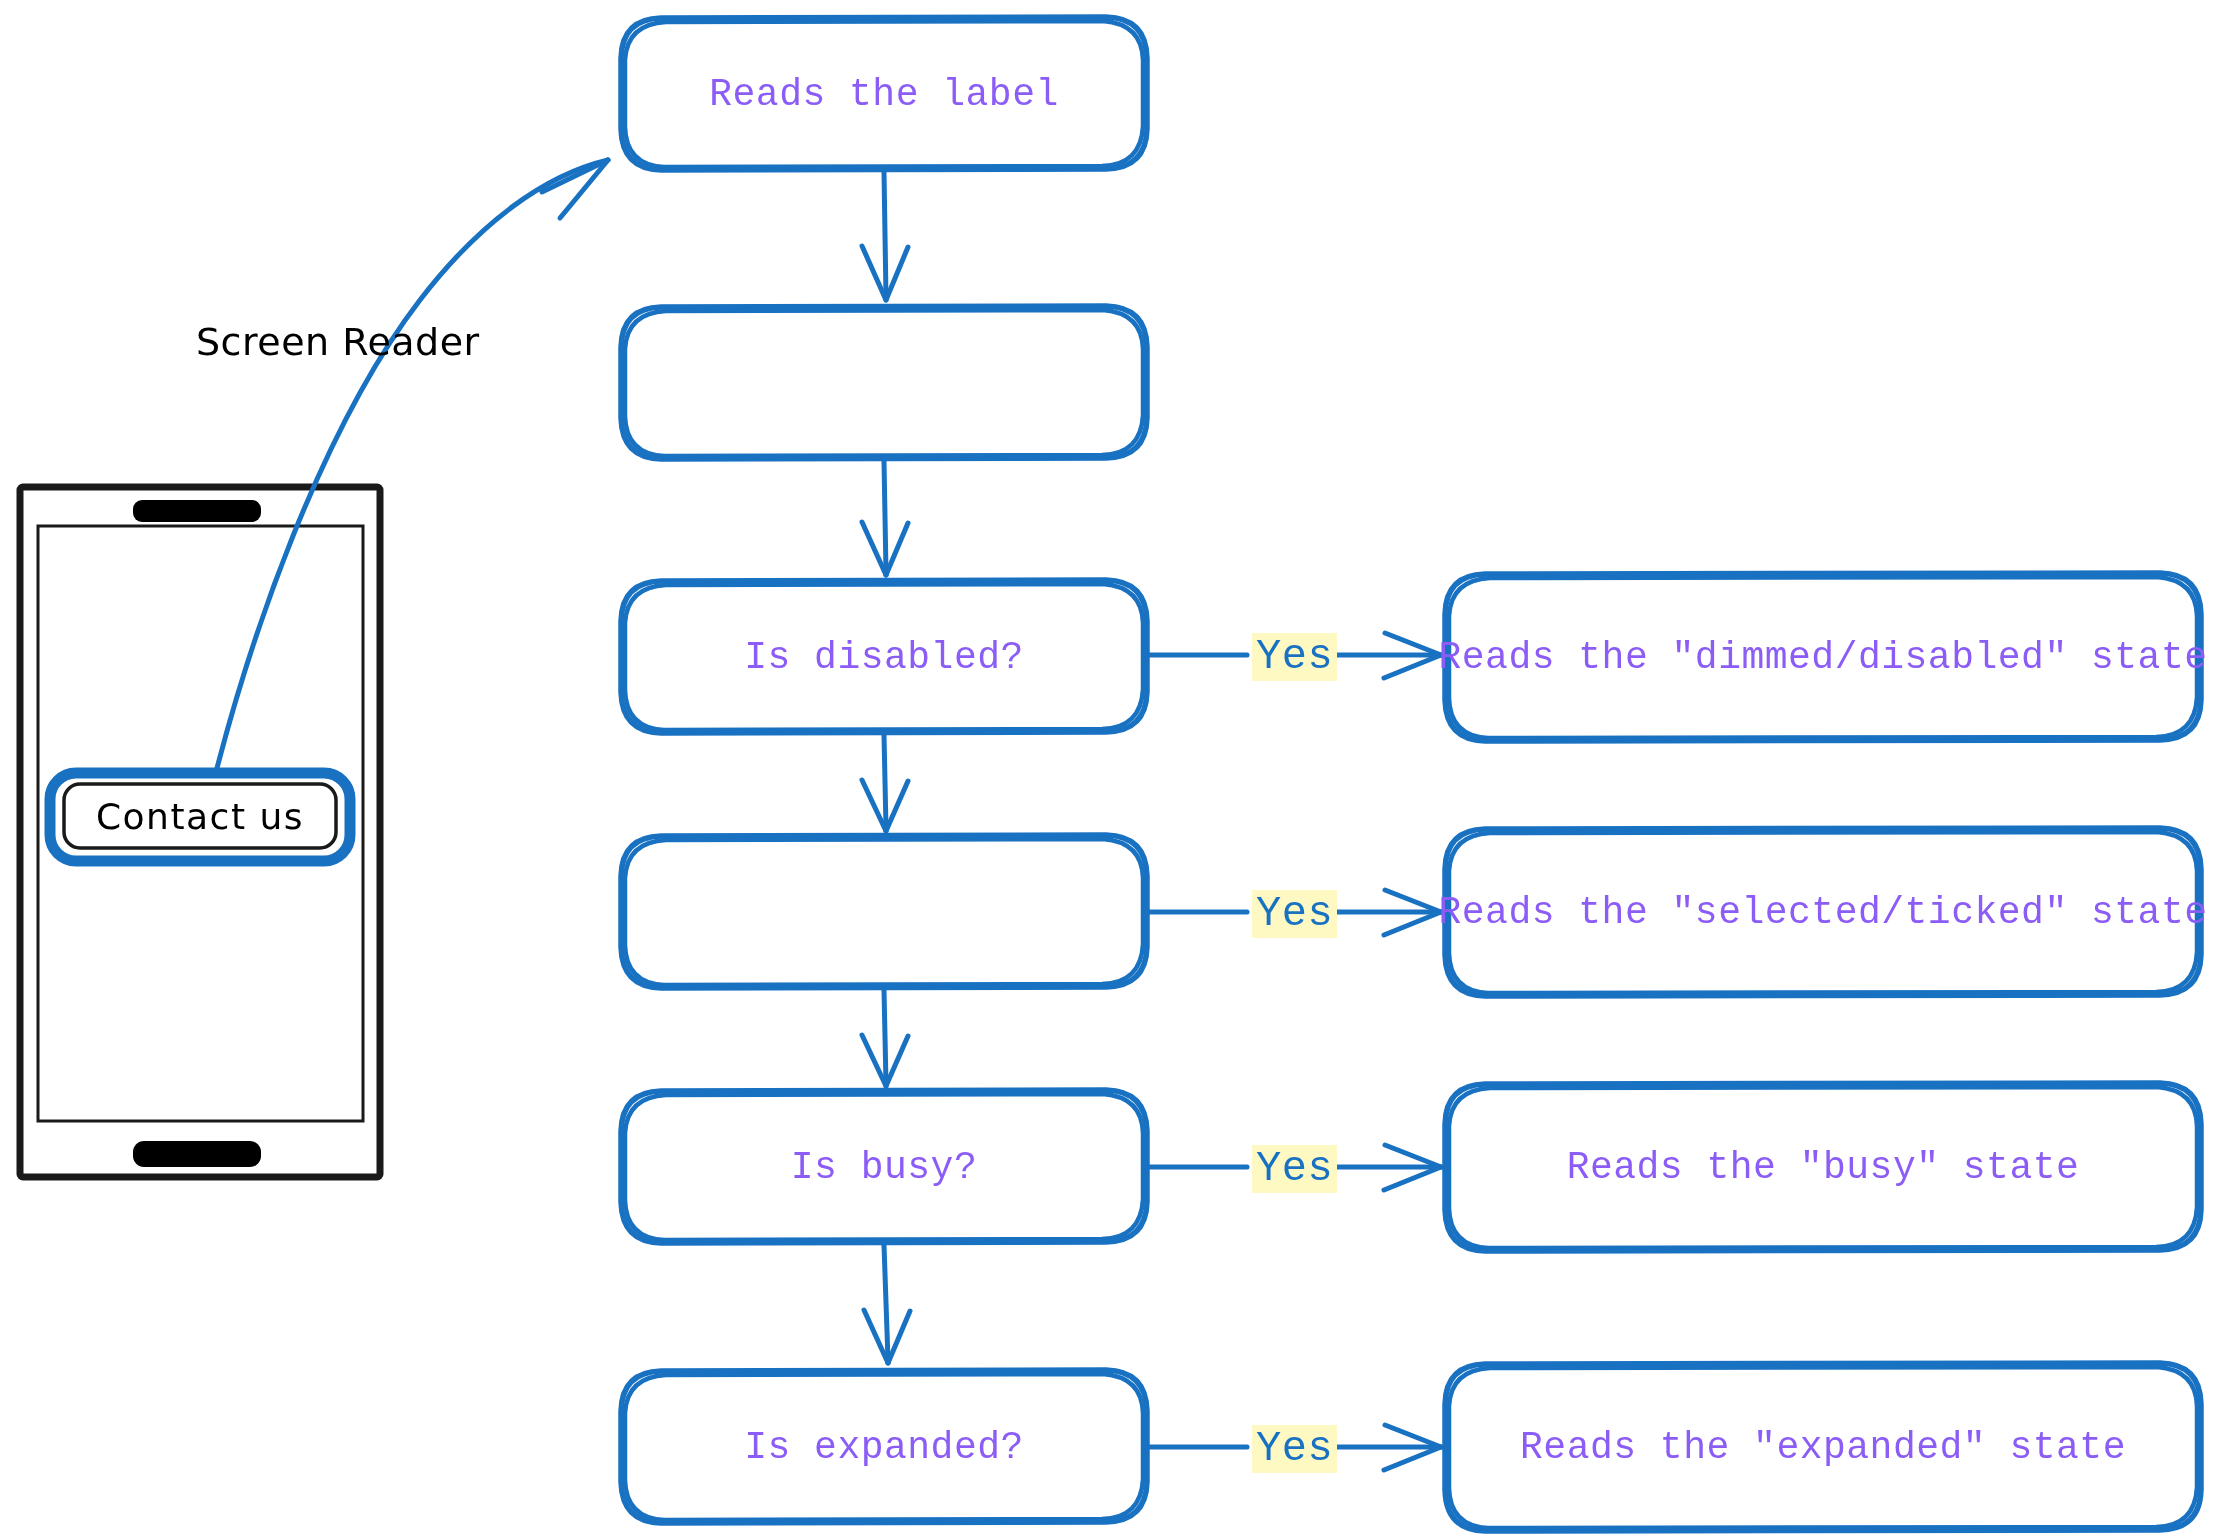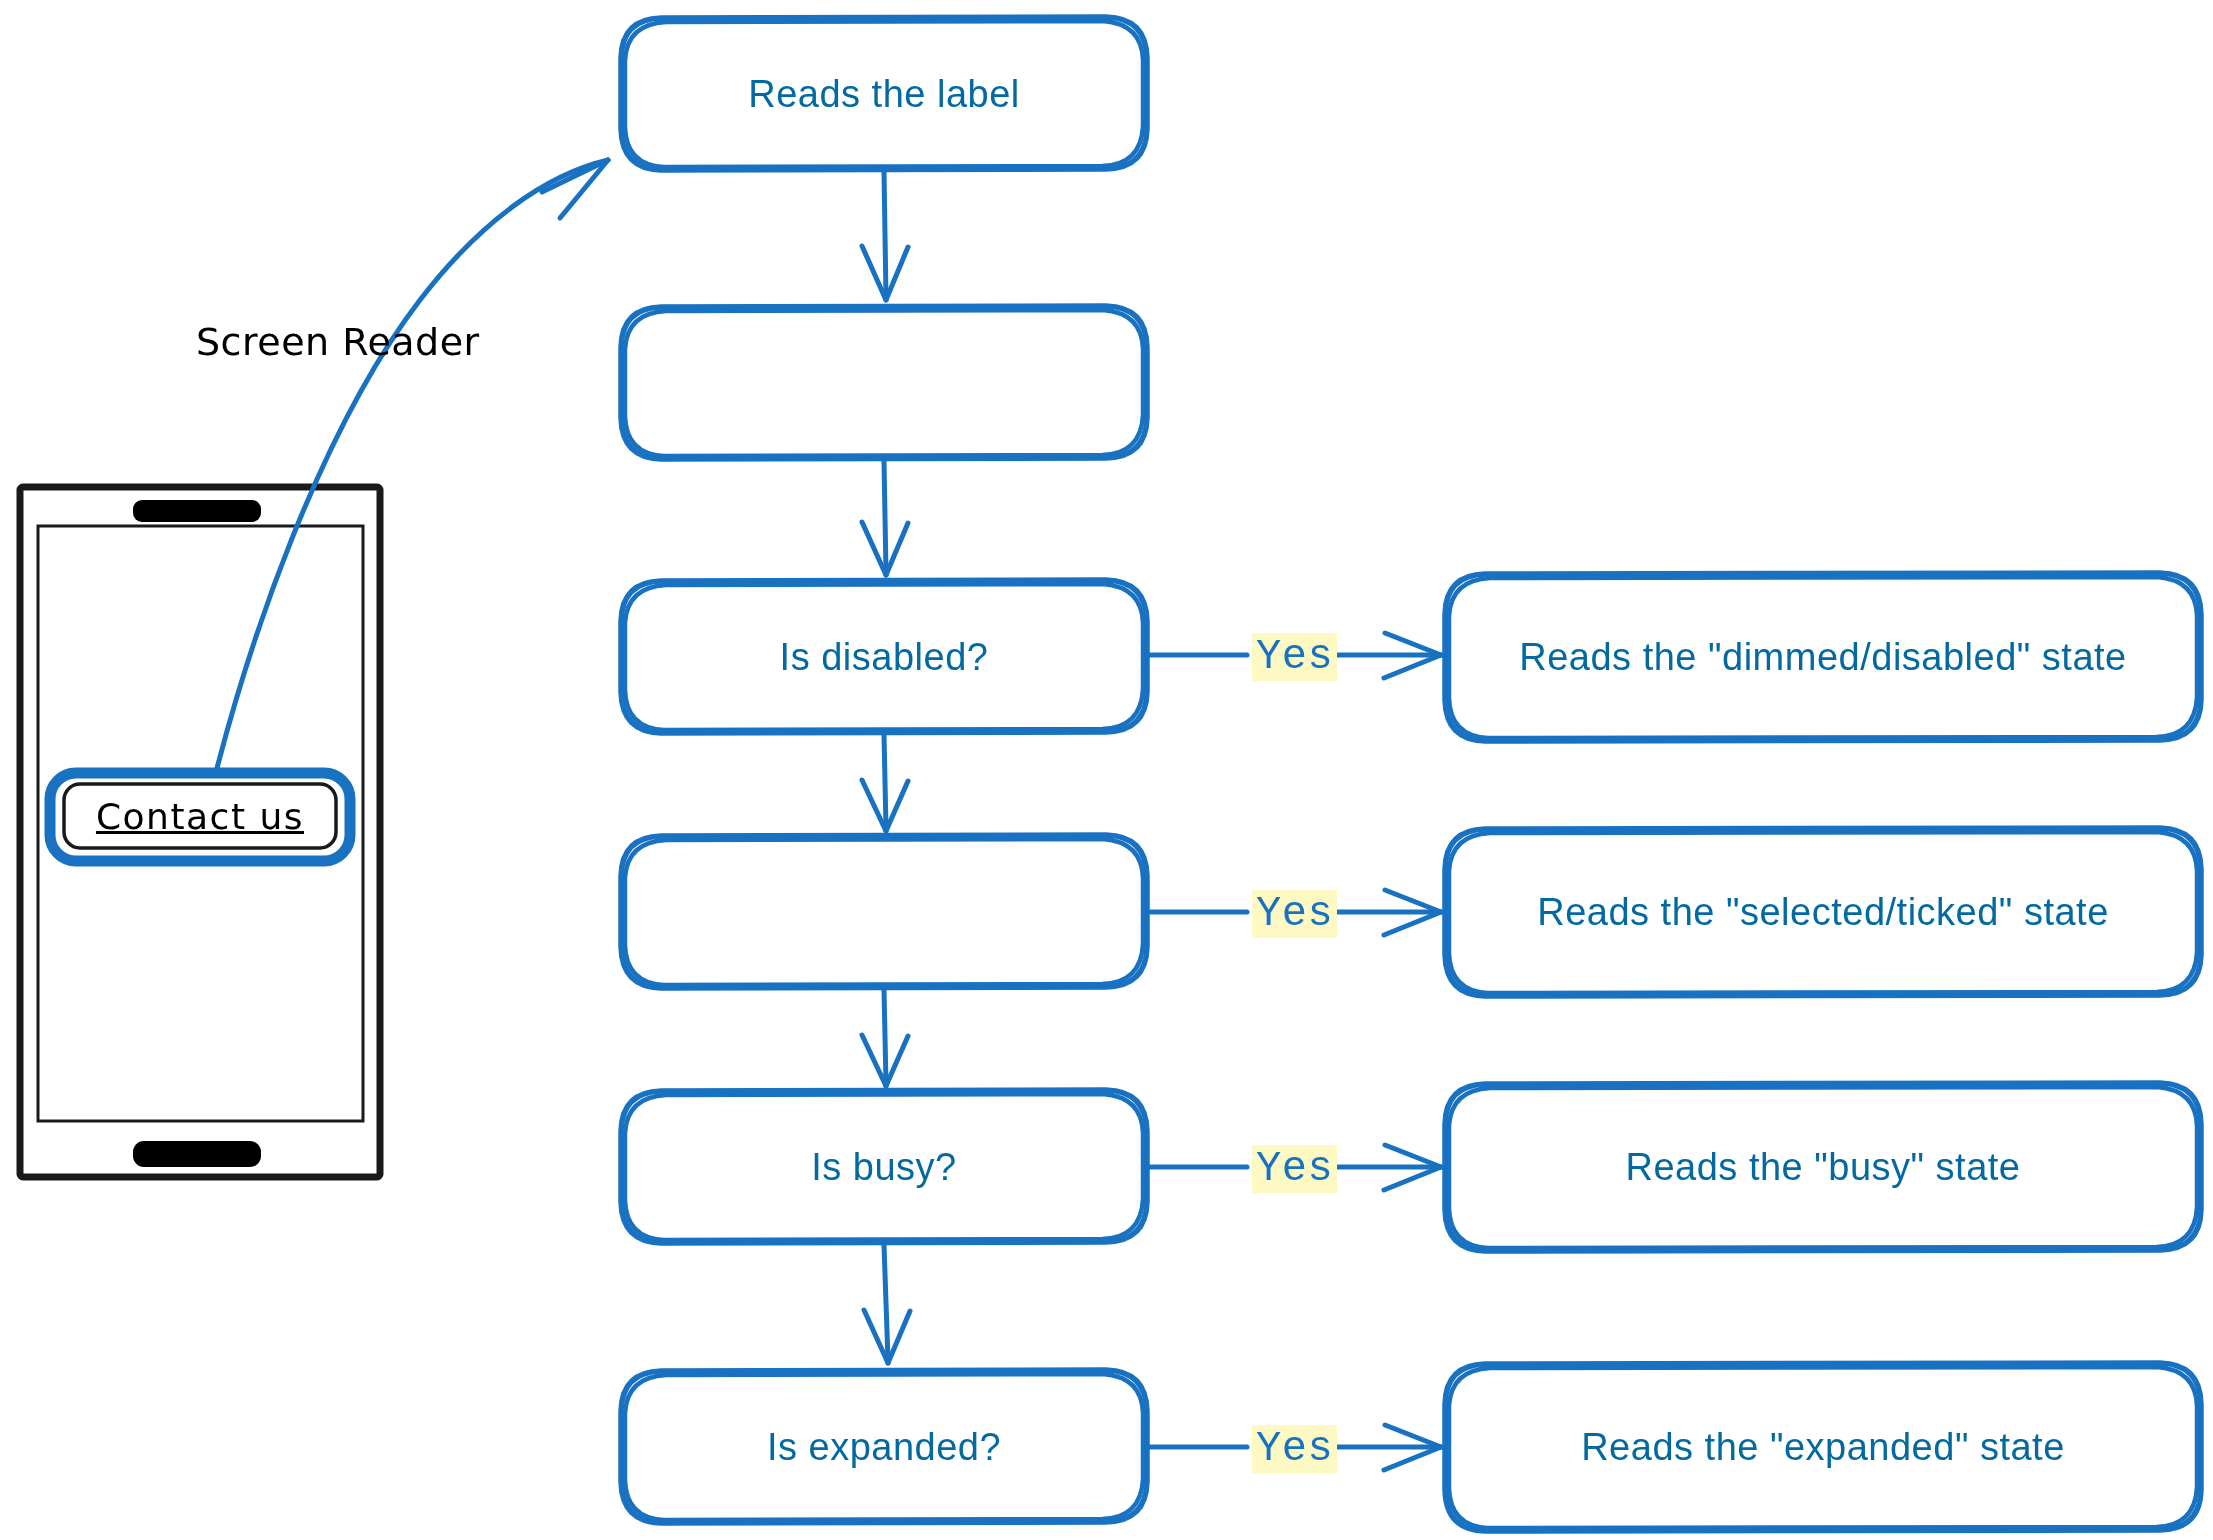--- a/index.html
+++ b/index.html
@@ -31,22 +31,22 @@
     pointer-events: none;
   }
 
   
   .node-text {
     position: absolute;
     display: flex;
     align-items: center;
     justify-content: center;
     text-align: center;
-    color: #0369a1;
-    font-family: Liberation Sans, sans-serif;
+    color: #8b5cf6;
+    font-family: Liberation Mono, monospace;
     font-size: 38px;
     font-weight: 400;
     letter-spacing: 0.5px;
     white-space: nowrap;
     pointer-events: auto;
   }
 
   .edge-label {
     position: absolute;
     color: #1971c2;
@@ -210,21 +210,21 @@
       <path class="conn" d="M 1441 1167 L 1384 1190"></path>
     </g>
     <g>
       <path class="conn" d="M 1150 1447 L 1247 1447"></path>
       <path class="conn" d="M 1329 1447 L 1441 1447"></path>
       <path class="conn" d="M 1441 1447 L 1385 1425"></path>
       <path class="conn" d="M 1441 1447 L 1384 1470"></path>
     </g>
   </svg>
 
-  <div class="phone-btn-text" style="left:64px; top:784px; width:272px; height:64px;text-decoration:underline;">Contact us</div>
+  <div class="phone-btn-text" style="left:64px; top:784px; width:272px; height:64px;">Contact us</div>
 
   <div class="annotation-label" style="left:196px; top:320px;">Screen Reader</div>
 
   <div class="node-text" style="left:621px; top:18px; width:526px; height:152px;">Reads the label</div>
 
 
   <div class="node-text" style="left:621px; top:581px; width:526px; height:152px;">Is disabled?</div>
 
 
   <div class="node-text" style="left:621px; top:1091px; width:526px; height:152px;">Is busy?</div>

